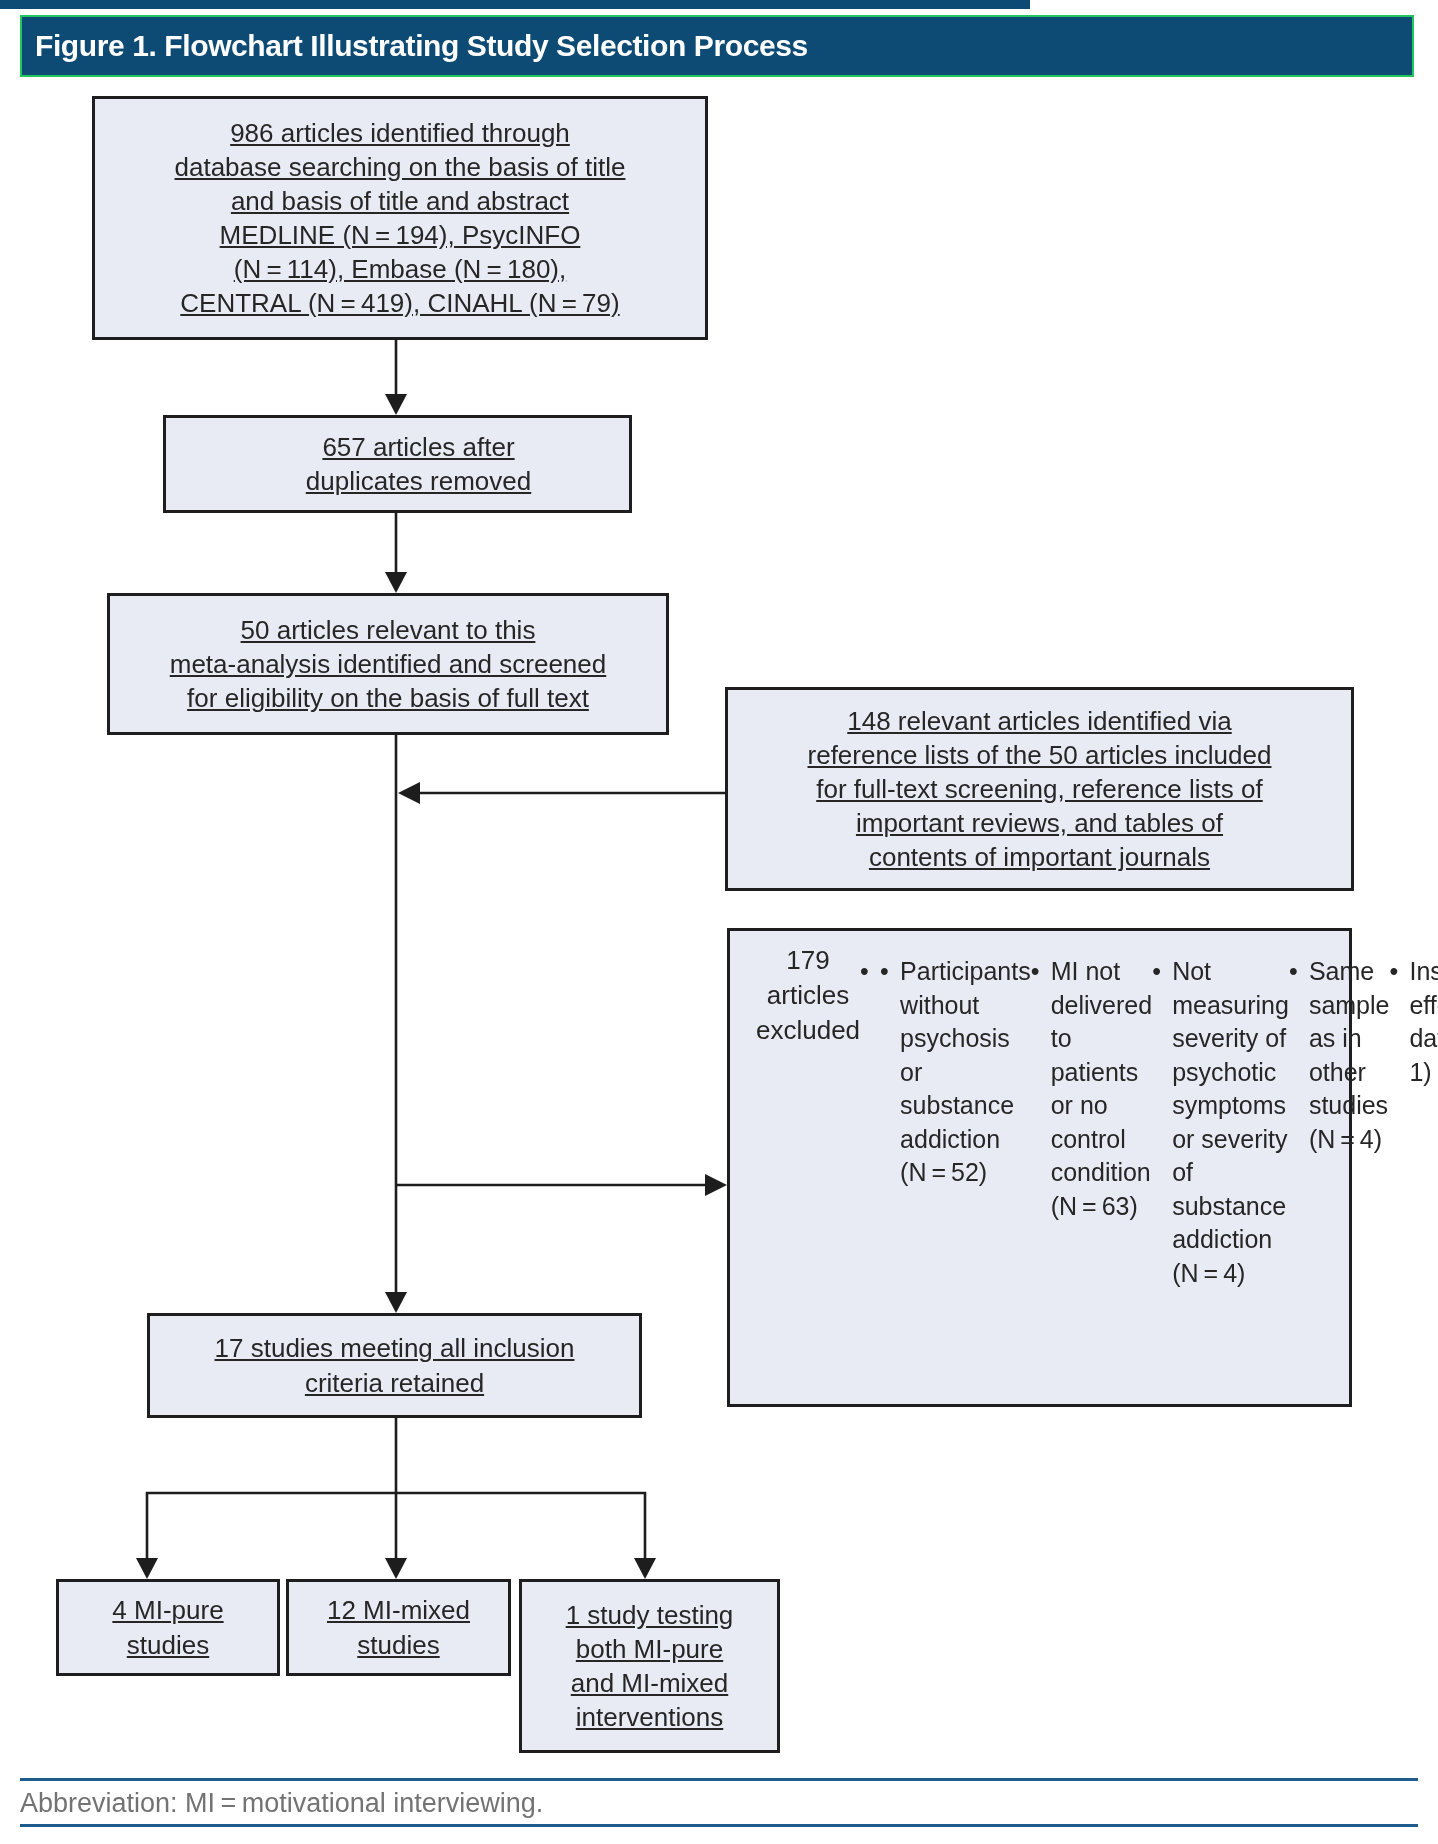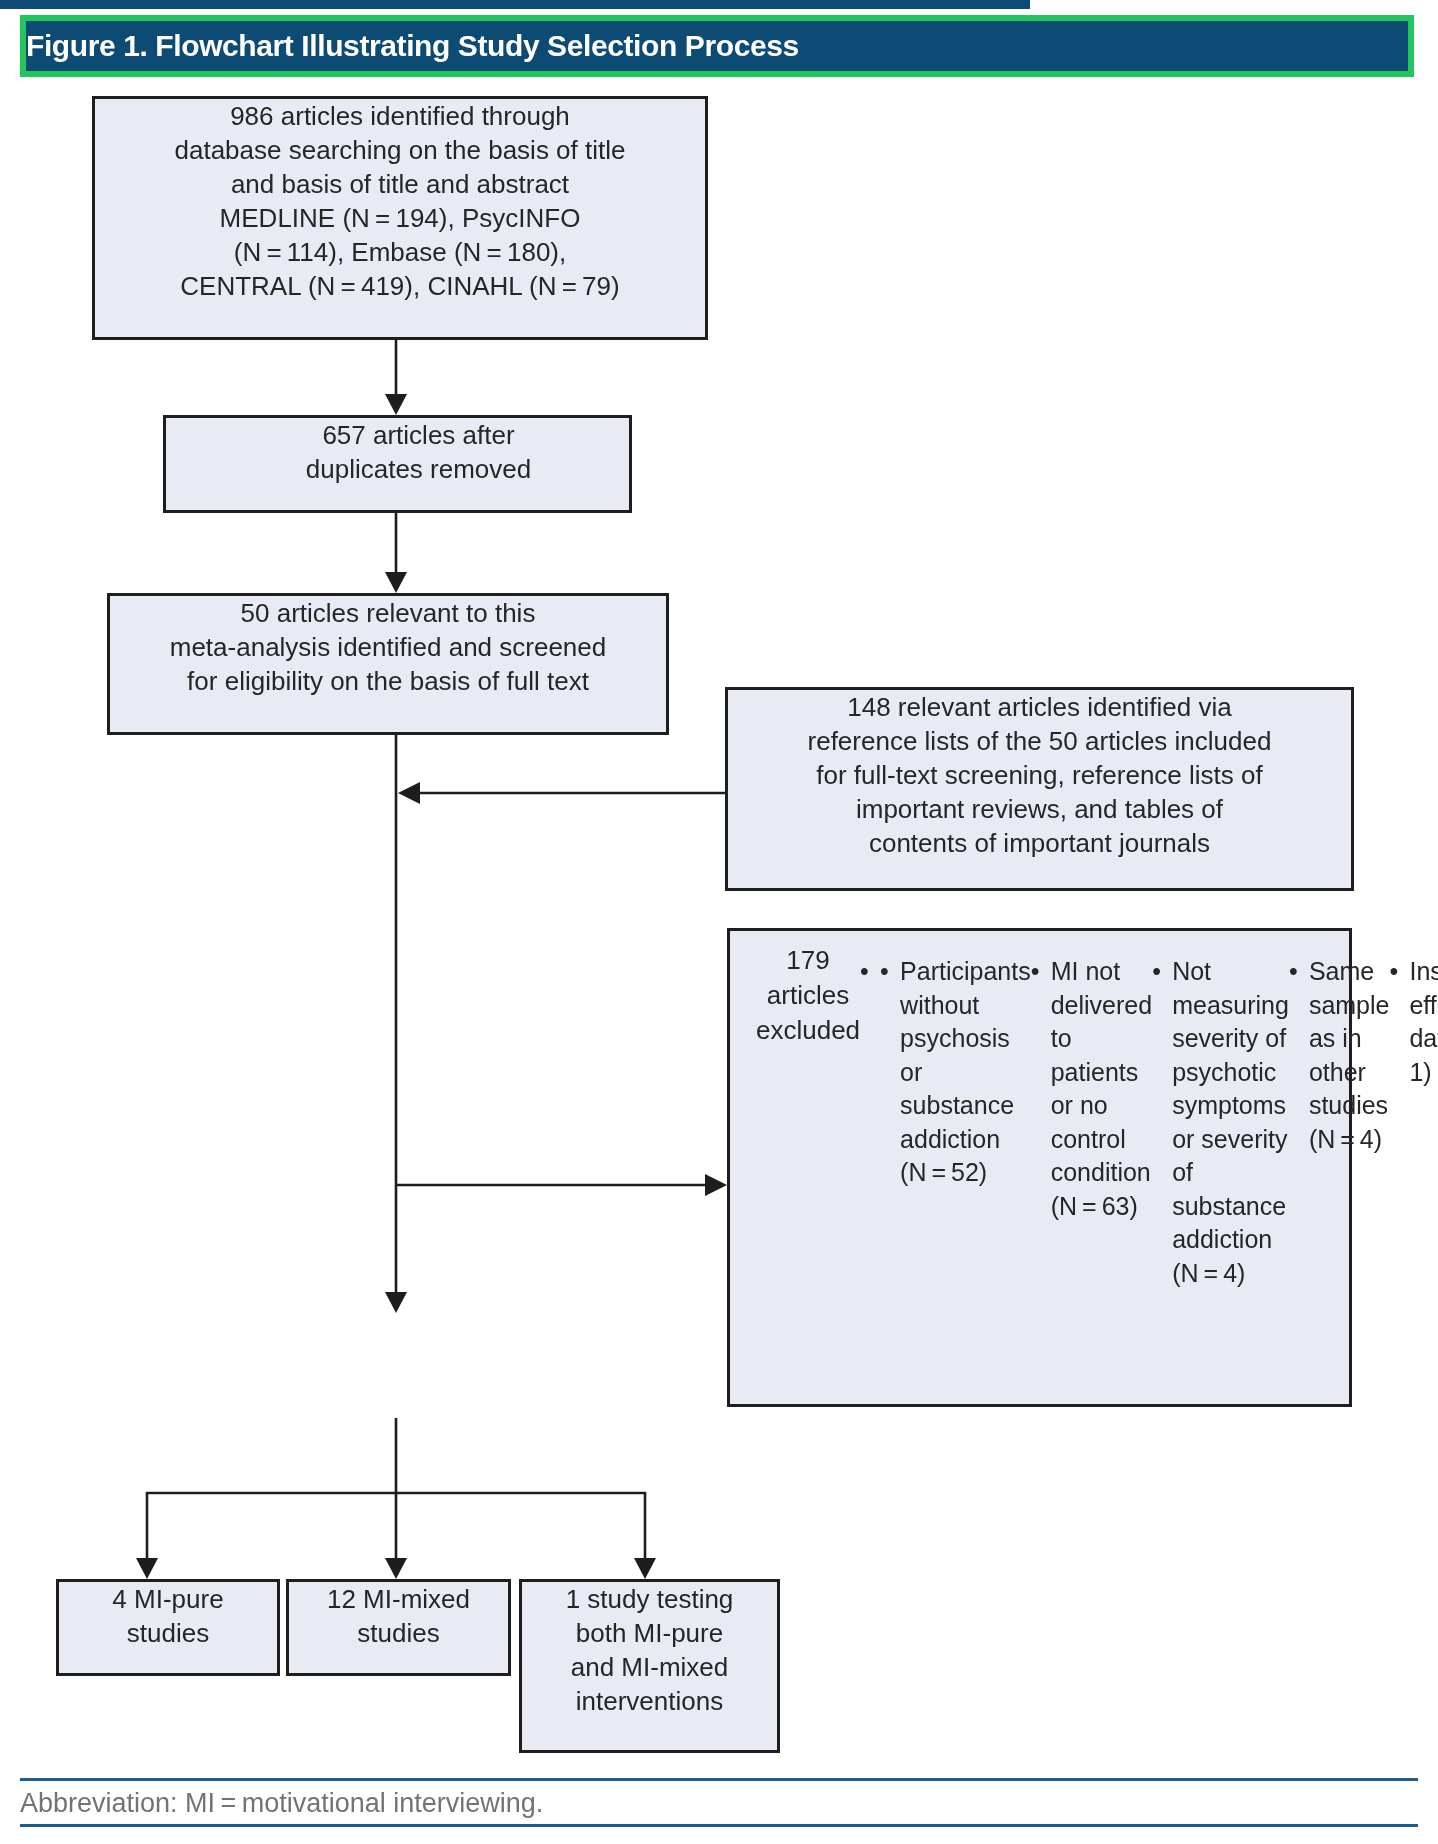--- a/index.html
+++ b/index.html
@@ -7,37 +7,37 @@
     position:relative;width:1438px;height:1844px;background:#fff;
     font-family:"Liberation Sans",sans-serif;color:#262626;overflow:hidden;
   }
   .top-strip{
     position:absolute;left:0;top:0;width:1030px;height:9px;
     background:var(--header-bg,#0d4a74);
   }
   .title-bar{
     position:absolute;left:20px;top:15px;width:1394px;height:62px;
     background:var(--header-bg,#0d4a74);
-    border:6px solid #22c55e;box-sizing:border-box;
-    display:flex;align-items:center;
+    border:2px solid #22c55e;box-sizing:border-box;
+    display:flex;align-items:center;padding-left:13px;
   }
   .title-bar span{
     color:#ffffff;font-size:30px;font-weight:bold;letter-spacing:-0.4px;
   }
   .connectors{position:absolute;left:0;top:0;width:1438px;height:1844px;}
   .connectors line{stroke:#1d1d1d;stroke-width:2.6px;}
   .connectors polygon{fill:#1d1d1d;stroke:none;}
   .box{
     position:absolute;box-sizing:border-box;
     background:var(--box-fill,#e8ebf4);
     border:3px solid var(--box-border,#1e1e1e);
   }
   .box.center{
-    display:flex;justify-content:center;
-    text-align:center;font-size:26px;line-height:1.31;white-space:pre-line;
+    display:flex;align-items:center;justify-content:center;
+    text-align:center;font-size:26px;line-height:1.31;white-space:pre-line;text-decoration:underline;
   }
   #box-identified{left:92px;top:96px;width:616px;height:244px;}
   #box-deduped{left:163px;top:415px;width:469px;height:98px;padding-left:42px;}
   #box-screened{left:107px;top:593px;width:562px;height:142px;}
   #box-references{left:725px;top:687px;width:629px;height:204px;}
   #box-retained{left:147px;top:1313px;width:495px;height:105px;}
   #box-mi-pure{left:56px;top:1579px;width:224px;height:97px;}
   #box-mi-mixed{left:286px;top:1579px;width:225px;height:97px;}
   #box-both{left:519px;top:1579px;width:261px;height:174px;}
   #box-excluded{
@@ -149,20 +149,24 @@
     <div class="bullet">
       <span class="dot">•</span>
       <span class="btext">Same sample as in other studies (N = 4)</span>
     </div>
     <div class="bullet">
       <span class="dot">•</span>
       <span class="btext">Insufficient effect size data (N = 1)</span>
     </div>
   </div>
 
+  <div class="box center" id="box-retained">
+    <span>17 studies meeting all inclusion
+criteria retained</span>
+  </div>
 
   <div class="box center" id="box-mi-pure">
     <span>4 MI-pure
 studies</span>
   </div>
 
   <div class="box center" id="box-mi-mixed">
     <span>12 MI-mixed
 studies</span>
   </div>

